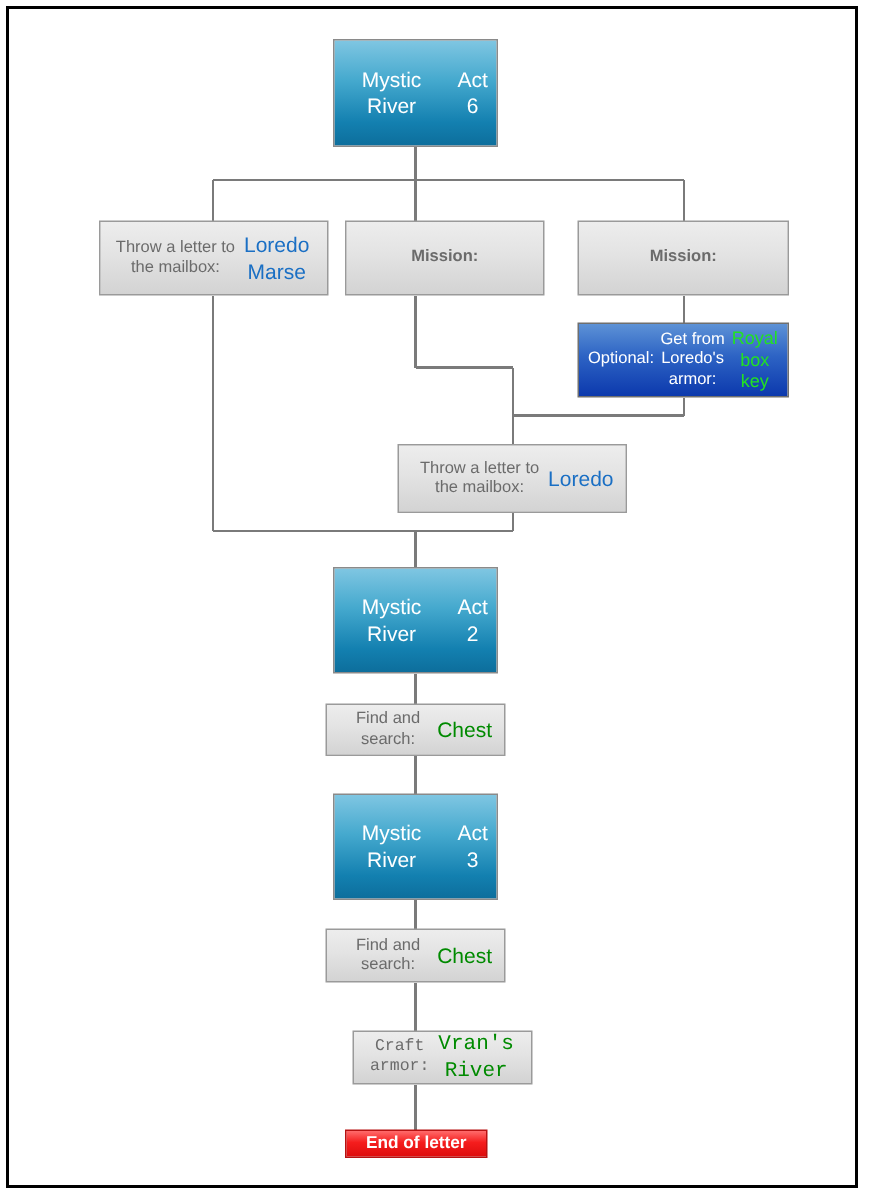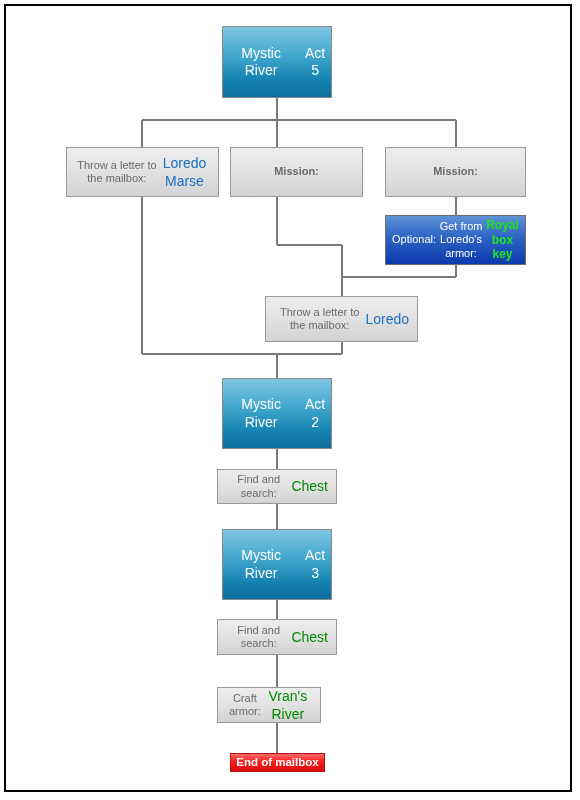--- a/index.html
+++ b/index.html
@@ -54,21 +54,21 @@
 
   
   .optional{
     background:linear-gradient(180deg,#5d92d6 0%,#2d63c4 45%,#0c39ad 100%);
     border:1px solid #6f6f6f;
     color:#ffffff;
     font-size:11px;
     padding:4px 6px;
   }
   .optional .ol{display:block;}
-  .optional .key{display:block;color:#22e222;font-size:12px;font-weight:bold;}
+  .optional .key{display:block;color:#22e222;font-size:12px;font-weight:normal;}
 
   
   .endnode{
     background:linear-gradient(180deg,#ff6b6b 0%,#f51d1d 45%,#dd0d0d 100%);
     border:1px solid #b71111;
     color:#ffffff;
     font-size:11.5px;
     font-weight:bold;
   }
 </style>
@@ -114,21 +114,21 @@
         <path d="M271,594 L271,613"></path>
 
         <path d="M271,649 L271,681"></path>
 
         <path d="M271,717 L271,747"></path>
       </g>
     </svg>
 
     <div class="node act" style="left:216px;top:20px;width:110px;height:72px;">
       <span class="l1">Mystic River</span>
-      <span class="l2">Act 5</span>
+      <span class="l2">Act 6</span>
     </div>
 
     <div class="node task" style="left:60px;top:141px;width:153px;height:50px;">
       <span class="cap">Throw a letter to the mailbox:</span>
       <span class="val blue">Loredo Marse</span>
     </div>
 
     <div class="node task" style="left:224px;top:141px;width:133px;height:50px;">
       <span class="cap bold">Mission:</span>
     </div>
@@ -161,23 +161,23 @@
     <div class="node act" style="left:216px;top:523px;width:110px;height:71px;">
       <span class="l1">Mystic River</span>
       <span class="l2">Act 3</span>
     </div>
 
     <div class="node task" style="left:211px;top:613px;width:120px;height:36px;">
       <span class="cap">Find and search:</span>
       <span class="val green">Chest</span>
     </div>
 
-    <div class="node task" style="left:211px;top:681px;width:104px;height:36px;">
+    <div class="node task" style="left:229px;top:681px;width:120px;height:36px;font-family:Liberation Mono, monospace;">
       <span class="cap">Craft armor:</span>
       <span class="val green">Vran's River</span>
     </div>
 
     <div class="node endnode" style="left:224px;top:747px;width:95px;height:19px;">
-      <span>End of mailbox</span>
+      <span>End of letter</span>
     </div>
 
   </div>
 </div>
 
 </body></html>

